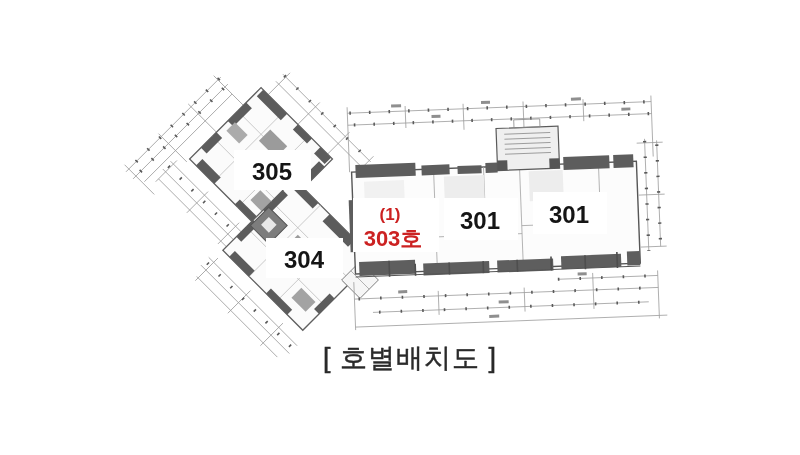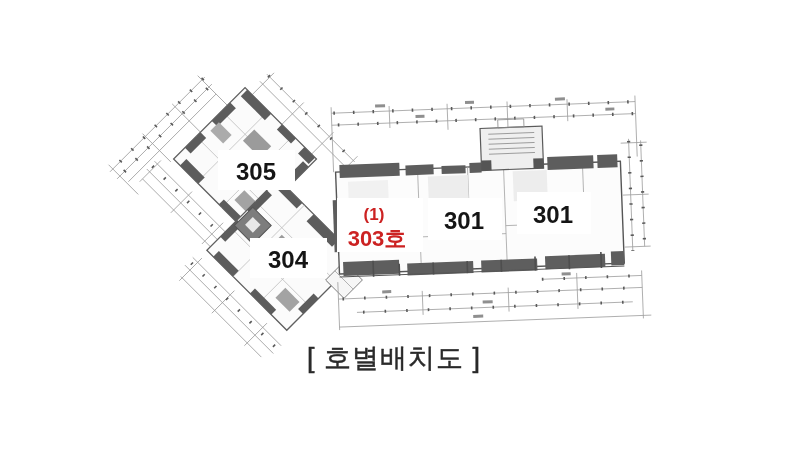--- a/index.html
+++ b/index.html
@@ -1,16 +1,16 @@
 <!DOCTYPE html>
 <html><head>
 <meta charset="utf-8">
 <style>
   html,body{margin:0;padding:0;background:#ffffff;}
-  .stage{position:relative;width:696px;height:455px;background:#c4b5fd;overflow:hidden;}
+  .stage{position:relative;width:696px;height:455px;background:#c4b5fd;overflow:hidden;margin-left:16px;}
   svg{display:block;}
   text{font-family:"Liberation Sans","DejaVu Sans",sans-serif;}
   .unit-num{font-weight:bold;font-size:24px;fill:#151515;letter-spacing:0px;}
   .caption{font-size:27px;fill:#2a2a2a;stroke:#2a2a2a;stroke-width:0.45;letter-spacing:1px;}
   .hl-index{font-weight:bold;font-size:17px;}
   .hl-name{font-weight:bold;font-size:22px;}
 </style>
 </head>
 <body>
 

